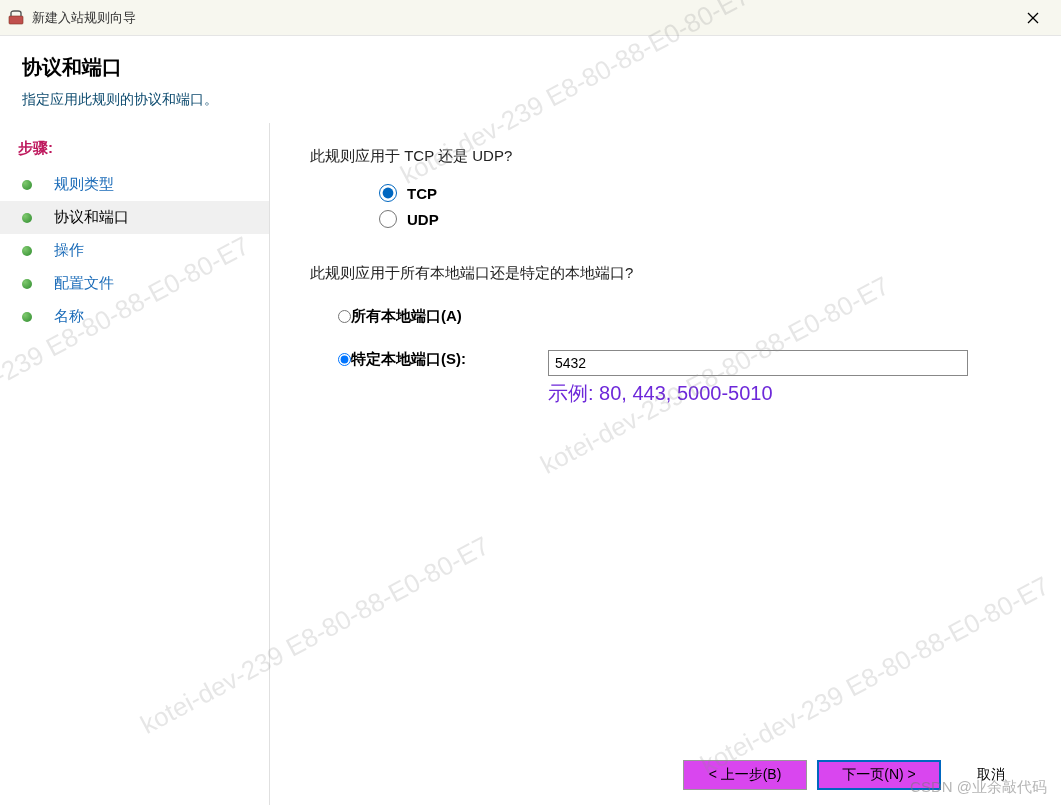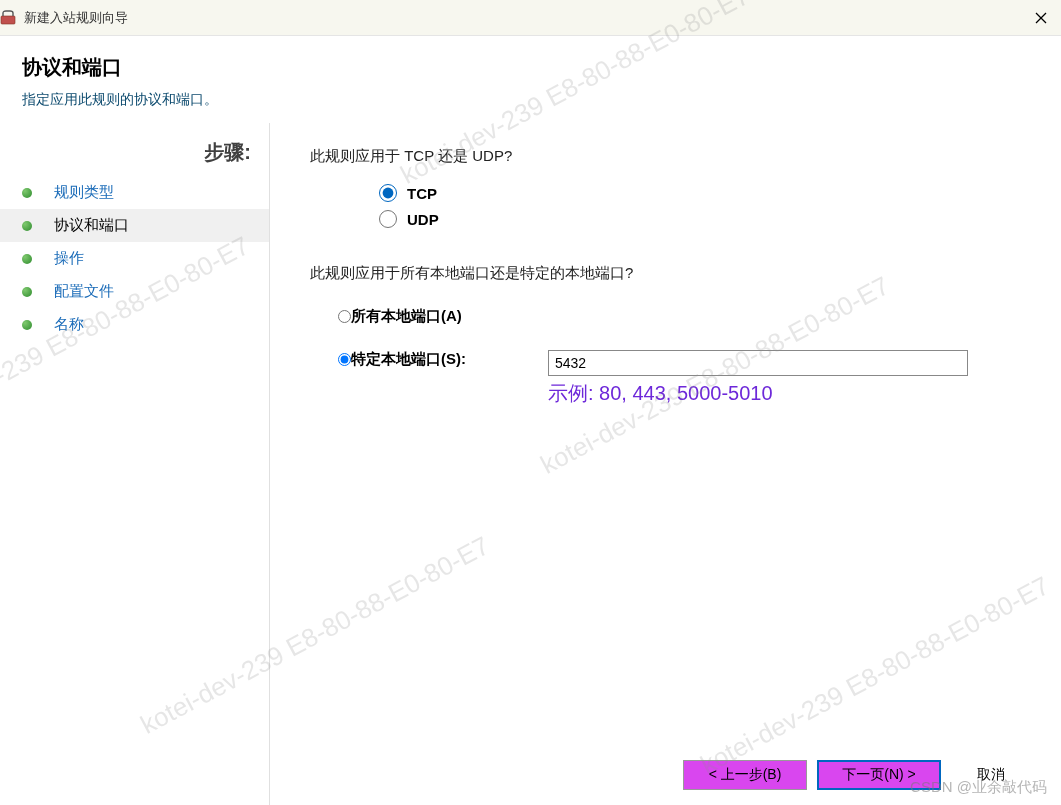--- a/index.html
+++ b/index.html
@@ -14,21 +14,21 @@
       width: 1061px;
       height: 805px;
       overflow: hidden;
       position: relative;
     }
     .titlebar {
       height: 36px;
       background: #f7f7ef;
       display: flex;
       align-items: center;
-      padding: 0 0;
+      padding: 0 8px;
       border-bottom: 1px solid #e5e5e5;
     }
     .titlebar-icon {
       width: 16px;
       height: 16px;
       margin-right: 8px;
       display: inline-flex;
       align-items: center;
       justify-content: center;
     }
@@ -64,24 +64,23 @@
       display: flex;
       height: calc(100% - 36px - 84px);
     }
     .sidebar {
       width: 270px;
       border-right: 1px solid #e0e0e0;
       padding: 12px 0;
     }
     .sidebar-header {
       font-weight: bold;
-      font-size: 20px;
+      font-size: 15px;
       padding: 4px 18px 10px 18px;
-      color: #404040;
-      text-align: right;
+      color: #be185d;
     }
     .sidebar-item {
       padding: 7px 18px 7px 22px;
       display: flex;
       align-items: center;
       cursor: pointer;
       font-size: 15px;
       gap: 12px;
     }
     .sidebar-item.active {

